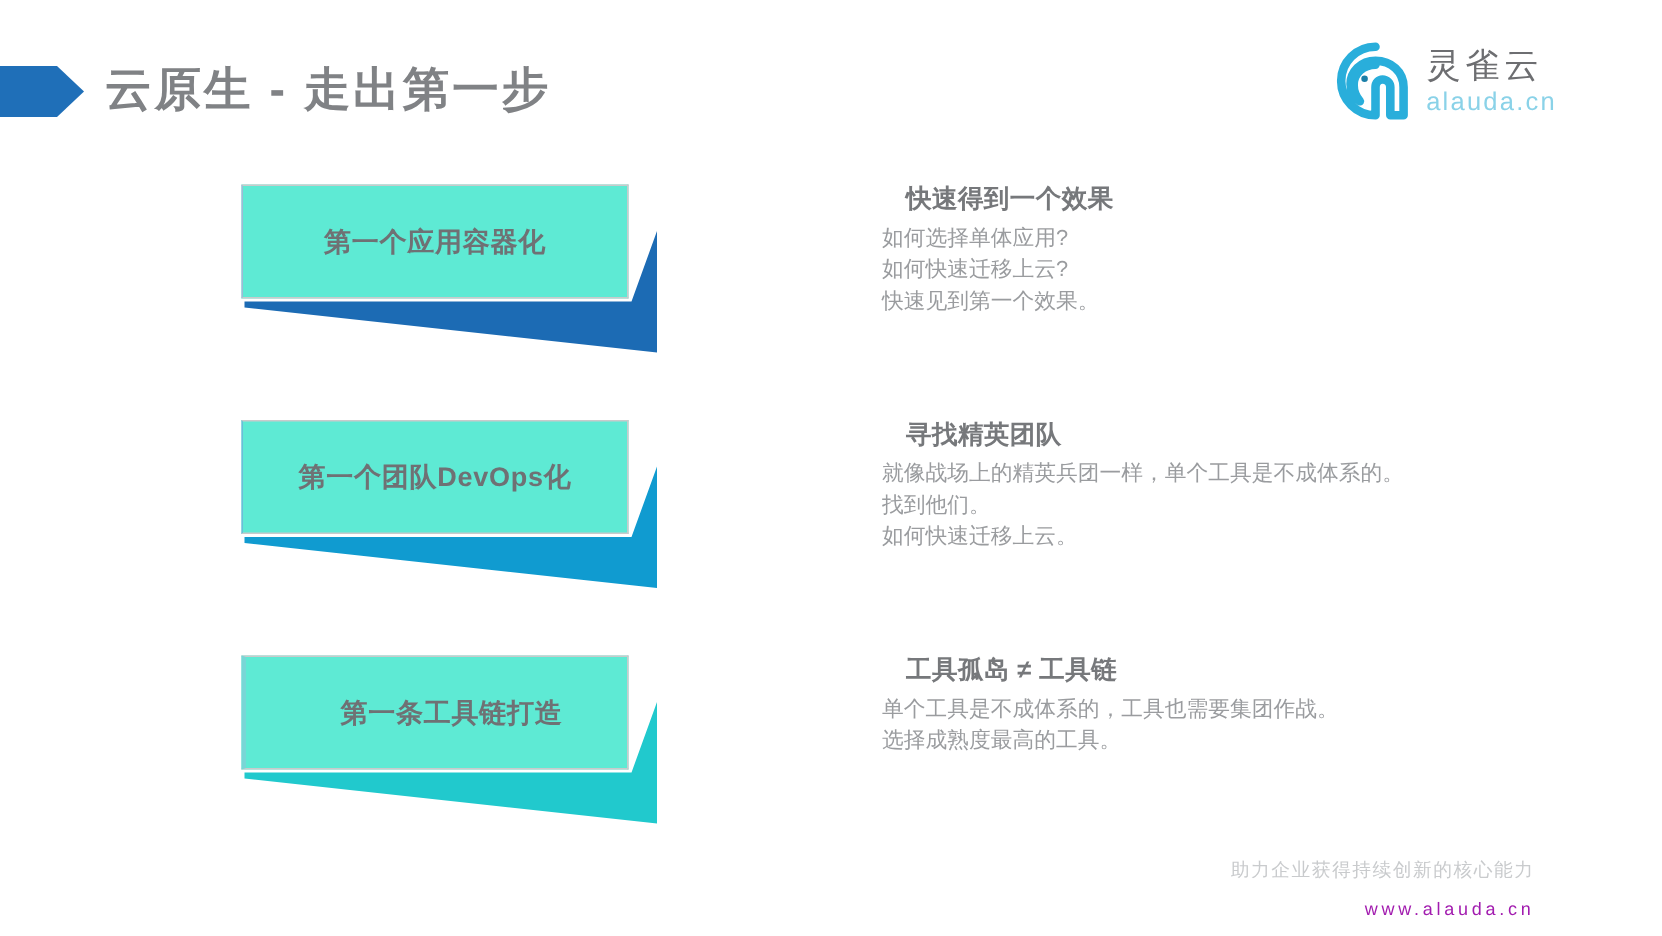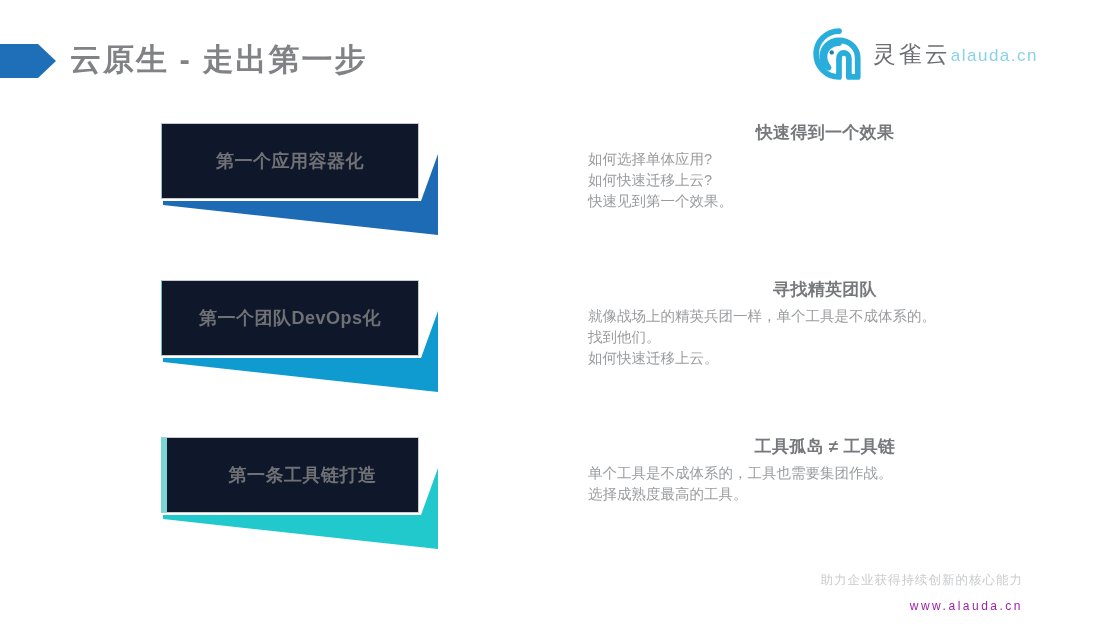--- a/index.html
+++ b/index.html
@@ -47,21 +47,21 @@
     align-items: center;
     gap: 8px;
   }
   #logo-mark {
     width: 52px;
     height: 52px;
     flex: none;
   }
   #logo-text-wrap {
     display: flex;
-    flex-direction: row;
+    flex-direction: column;
     align-items: flex-start;
     line-height: 1;
   }
   #logo-cn {
     font-size: 23px;
     color: #6d6e71;
     letter-spacing: 3px;
     font-weight: normal;
   }
   #logo-en {
@@ -91,53 +91,52 @@
     top: 0;
     width: 300px;
     height: 135px;
   }
   .card-box {
     position: absolute;
     left: 11px;
     top: 10px;
     width: 258px;
     height: 76px;
-    background: #0f172a;
+    background: #5eead4;
     border: 1px solid #c9cacb;
     box-sizing: border-box;
     display: flex;
     align-items: center;
     justify-content: center;
   }
   .card-box.accent-1 { border-left: 1px solid #9fb9d6; }
   .card-box.accent-2 { border-left: 1px solid #7fc5e0; border-color:#c9cacb; border-left-color:#6cbcd9; }
-  .card-box.accent-3 { border-left: 6px solid #3b82f6; border-color:#c9cacb; border-left-color:#79d6d6;padding-left:20px; }
+  .card-box.accent-3 { border-left: 3px solid #3b82f6; border-color:#c9cacb; border-left-color:#79d6d6;padding-left:20px; }
   .card-label {
     font-size: 18px;
     font-weight: bold;
     color: #6f7174;
     letter-spacing: 0.5px;
     white-space: nowrap;
   }
 
   
   .desc {
     position: absolute;
     left: 588px;
     top: 8px;
     width: 470px;
   }
   .desc-title {
     font-size: 17px;
     font-weight: bold;
     color: #76787b;
-    margin: 0 0 5px 4px;
+    margin: 0 0 5px 16px;
     letter-spacing: 0.3px;
     white-space: nowrap;
-    text-align: center;
   }
   .desc-line {
     font-size: 14.5px;
     color: #9a9c9f;
     line-height: 21px;
     white-space: nowrap;
   }
 
   
   #footer-tagline {

